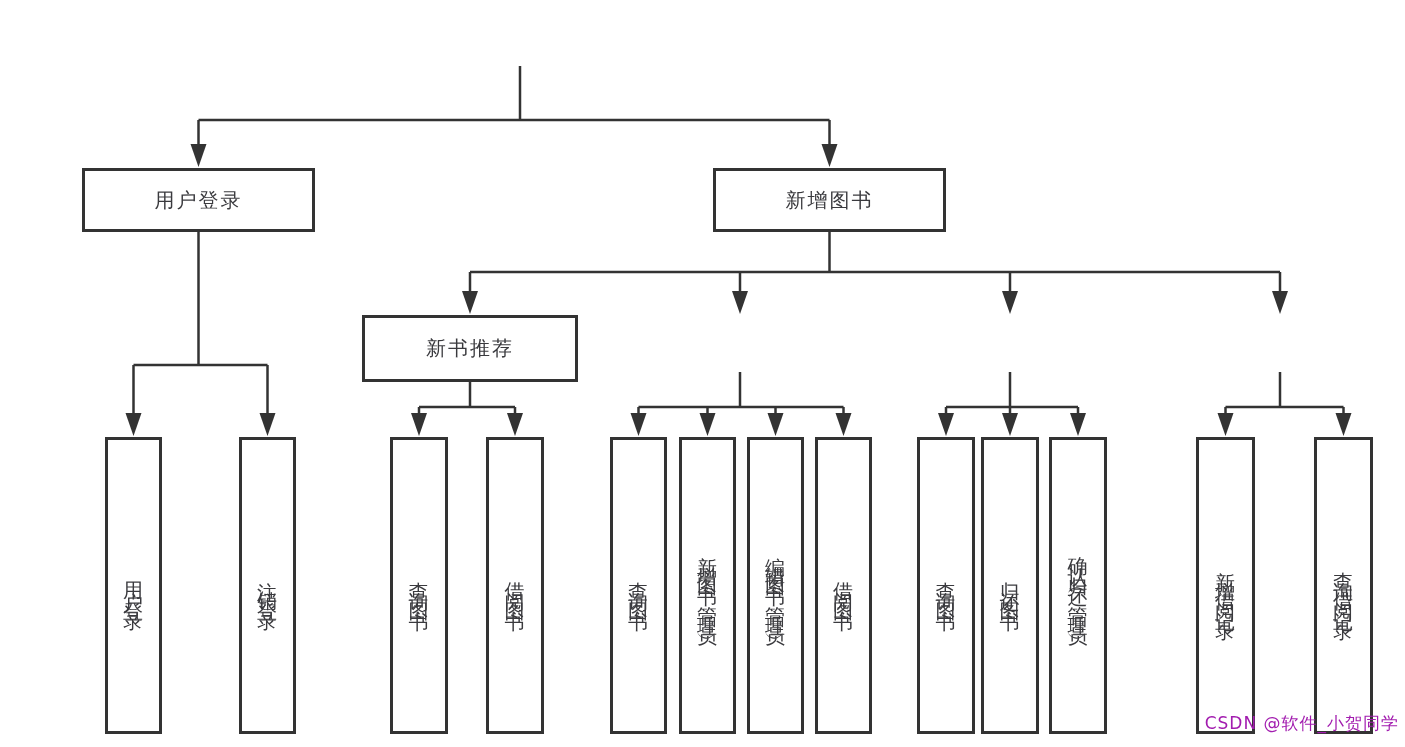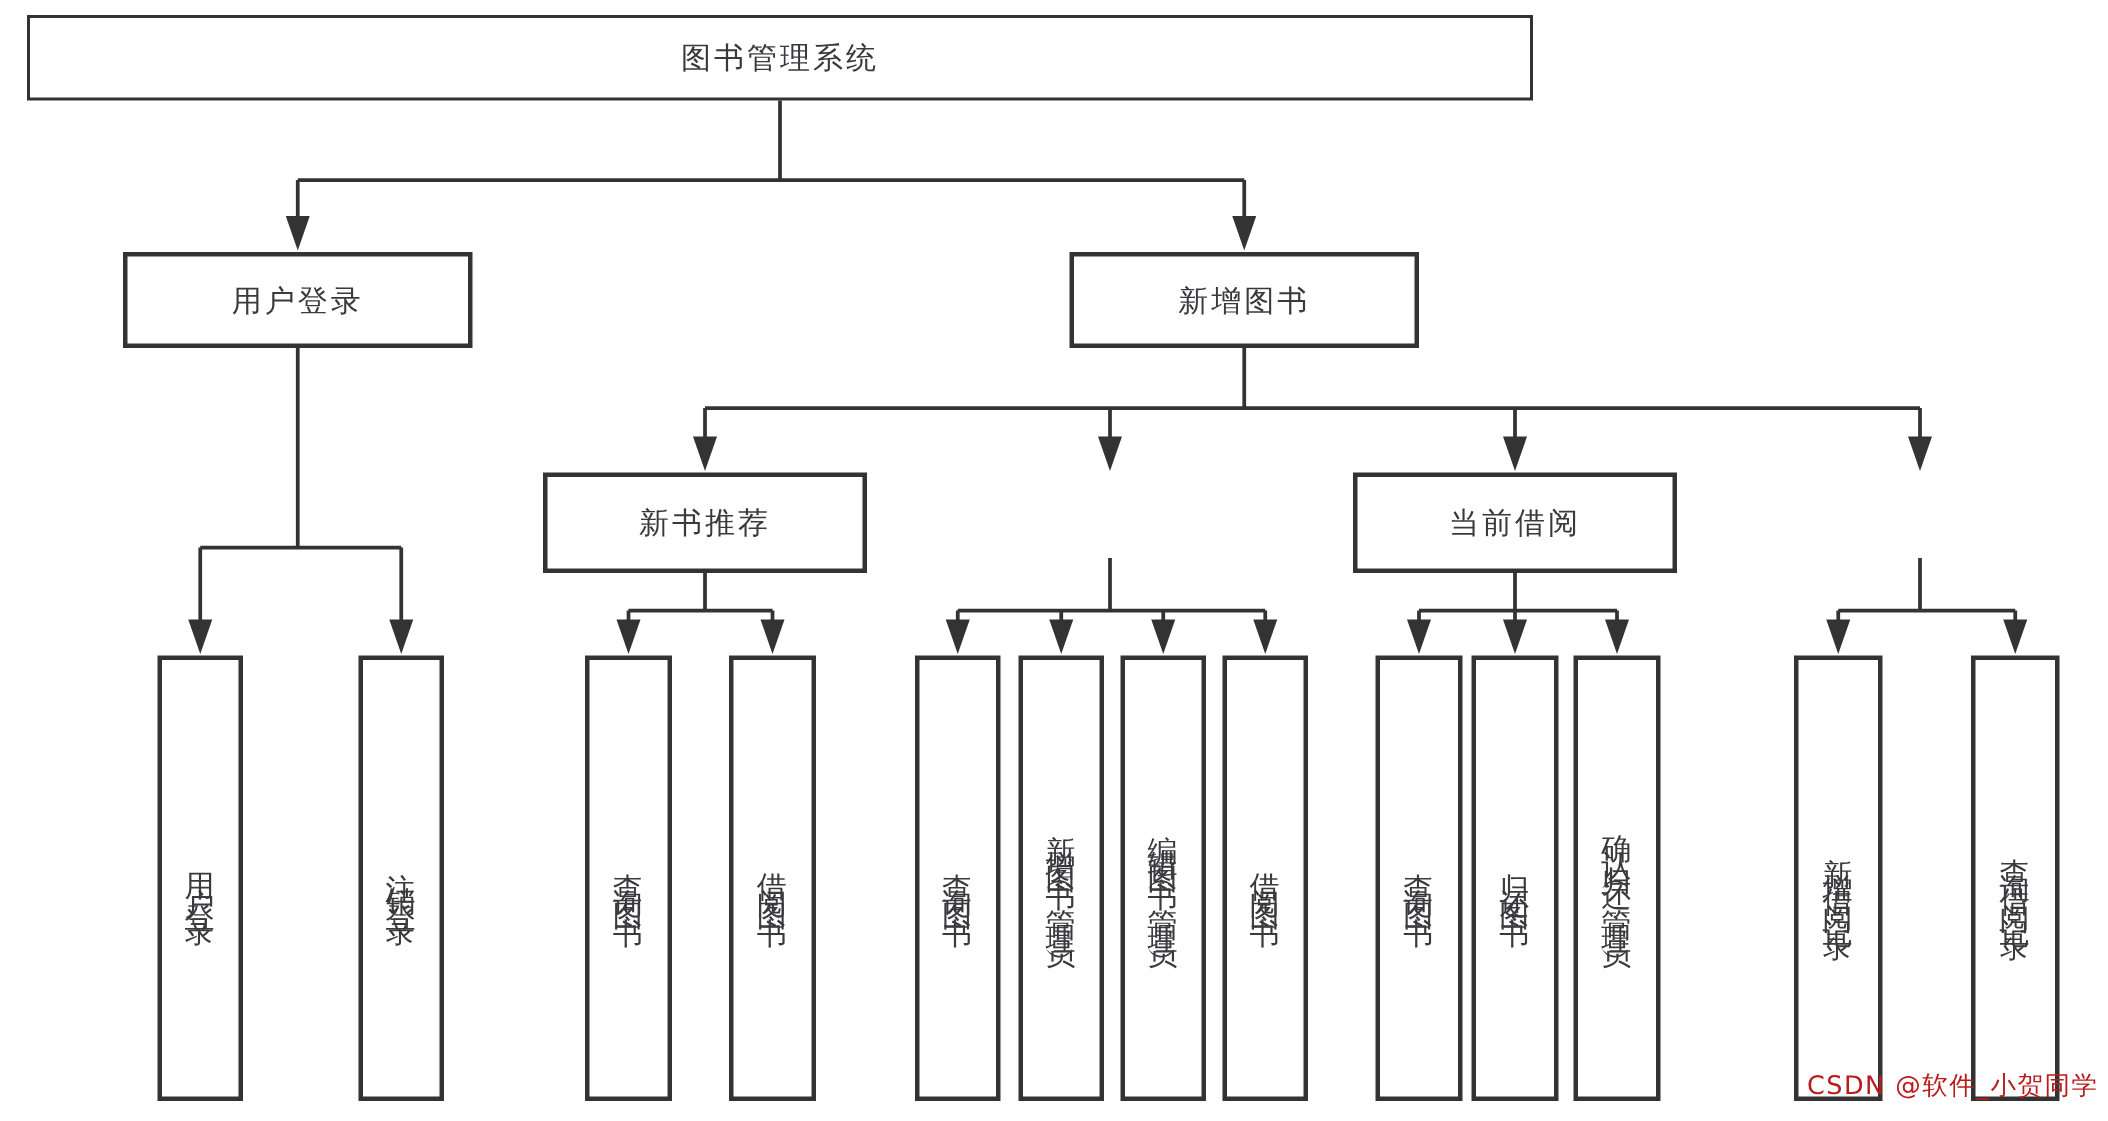--- a/index.html
+++ b/index.html
@@ -60,21 +60,21 @@
     line-height: 1;
     color: #3a3a3e;
     white-space: nowrap;
   }
   .watermark {
     position: absolute;
     right: 6px;
     top: 712px;
     font-size: 17px;
     letter-spacing: 1px;
-    color: #b91c1c;
+    color: #a21caf;
     white-space: nowrap;
   }
 </style>
 </head>
 <body>
 
 <div class="stage">
 
   <svg class="wires" viewBox="0 0 1405 747" fill="none">
     <g stroke="#333333" stroke-width="2.5">
@@ -138,37 +138,31 @@
       <polygon points="767.5,413 783.5,413 775.5,436"></polygon>
       <polygon points="835.5,413 851.5,413 843.5,436"></polygon>
       <polygon points="938,413 954,413 946,436"></polygon>
       <polygon points="1002,413 1018,413 1010,436"></polygon>
       <polygon points="1070,413 1086,413 1078,436"></polygon>
       <polygon points="1217.5,413 1233.5,413 1225.5,436"></polygon>
       <polygon points="1335.5,413 1351.5,413 1343.5,436"></polygon>
     </g>
   </svg>
 
-  <div class="node root-box">
-    <span>图书管理系统</span>
-  </div>
 
   <div class="node l1-box" style="left:82px">
     <span>用户登录</span>
   </div>
   <div class="node l1-box" style="left:713px">
     <span>新增图书</span>
   </div>
 
   <div class="node l2-box" style="left:362px">
     <span>新书推荐</span>
   </div>
-  <div class="node l2-box" style="left:902px">
-    <span>当前借阅</span>
-  </div>
 
   <div class="node leaf" style="left:105px">
     <span class="vtext">用户登录</span>
   </div>
   <div class="node leaf" style="left:239px">
     <span class="vtext">注销登录</span>
   </div>
 
   <div class="node leaf" style="left:390px;width:58px">
     <span class="vtext">查询图书</span>

